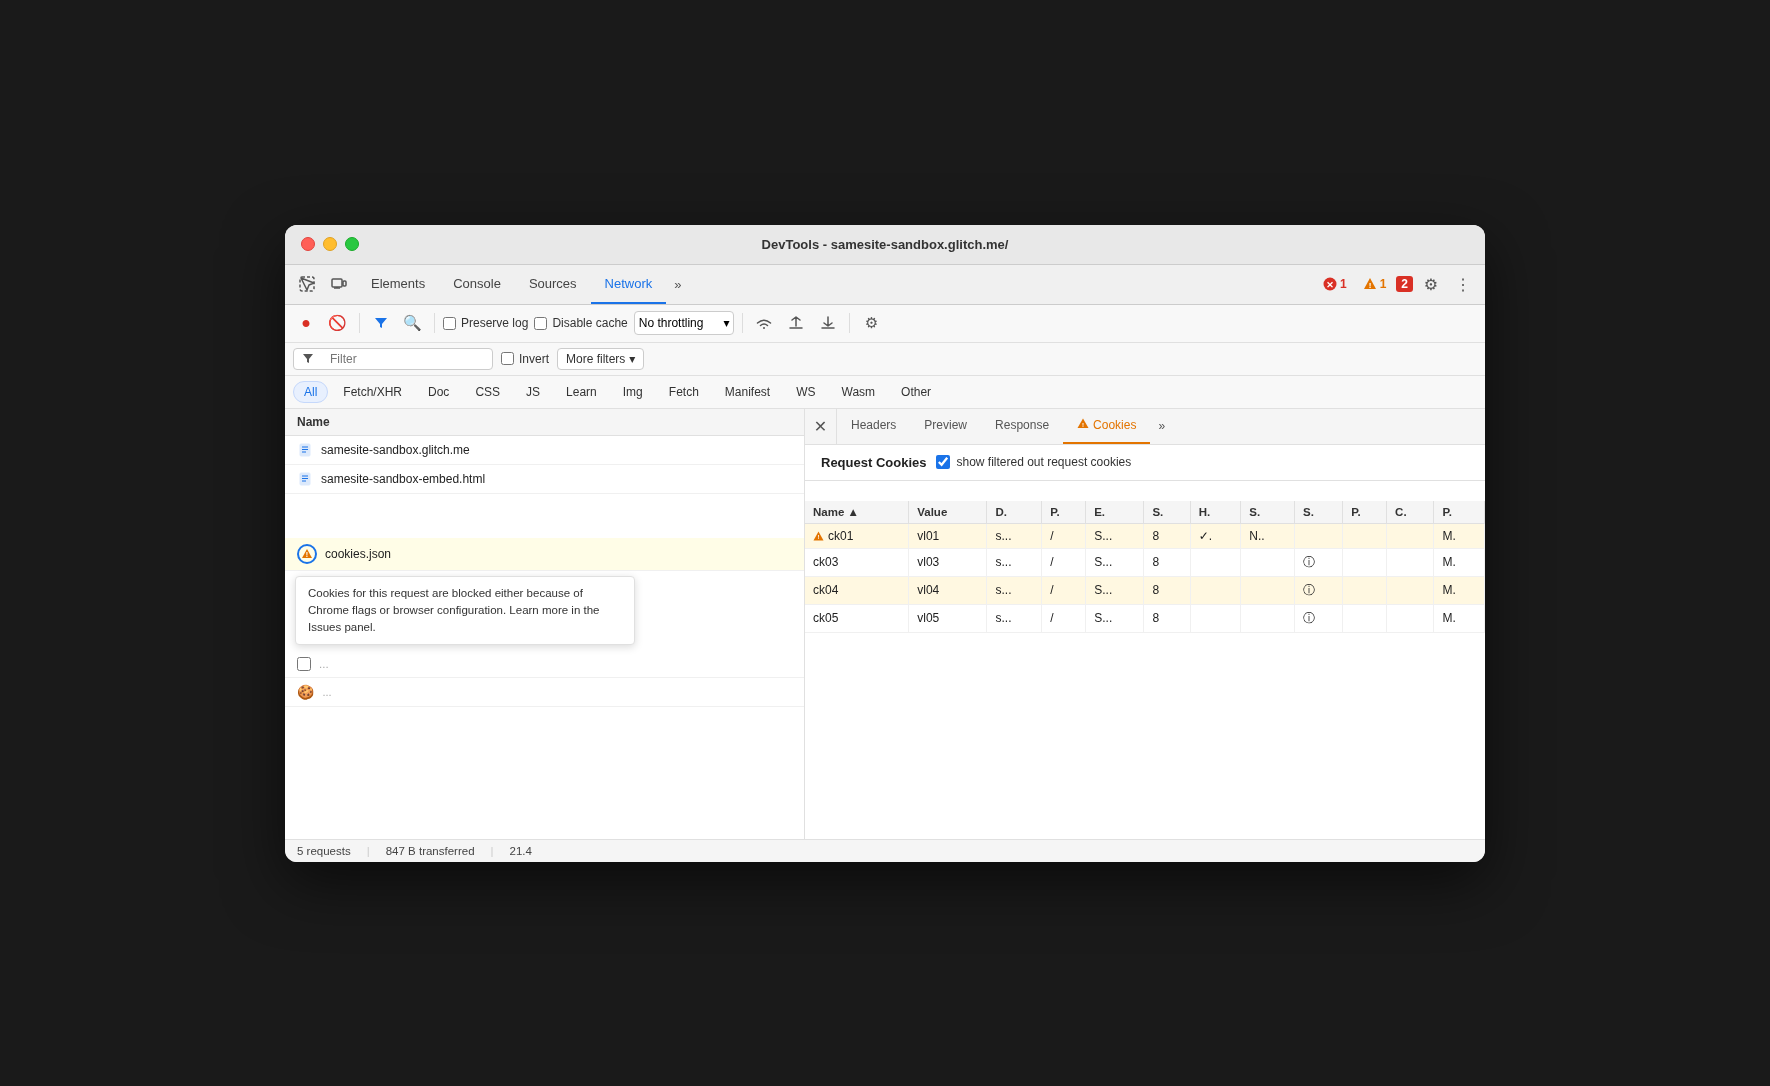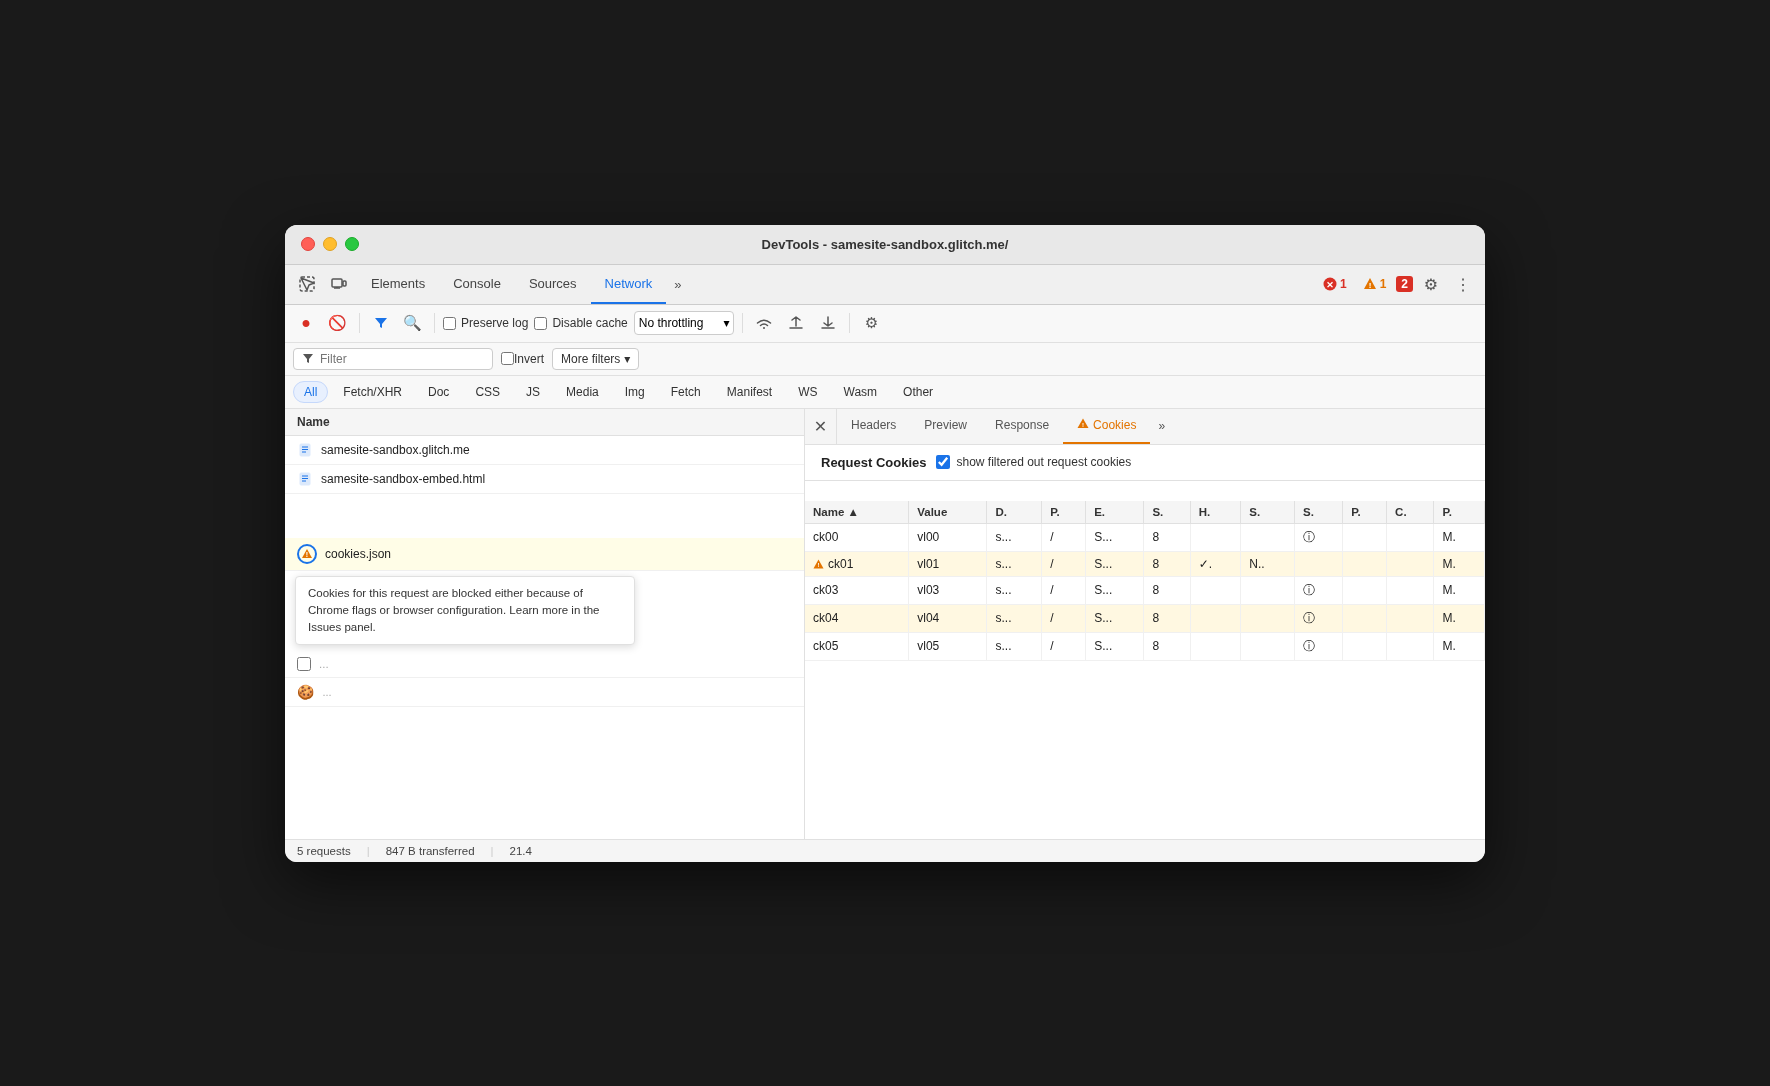--- a/index.html
+++ b/index.html
@@ -184,34 +184,35 @@
       align-items: center;
       gap: 8px;
     }
     .filter-input-wrap {
       display: flex;
       align-items: center;
       background: white;
       border: 1px solid #ccc;
       border-radius: 4px;
       padding: 3px 8px;
-      gap: 6px;
+      gap: 16px;
       min-width: 200px;
     }
     .filter-input-wrap input {
       border: none;
       outline: none;
       font-size: 12px;
       color: #333;
       background: transparent;
       width: 140px;
     }
     .filter-checkbox-label {
       display: flex;
       align-items: center;
+      gap: 5px;
       font-size: 12px;
       color: #333;
       cursor: pointer;
     }
     .more-filters-btn {
       display: flex;
       align-items: center;
       gap: 4px;
       font-size: 12px;
       color: #333;
@@ -573,21 +574,21 @@
       <span>▾</span>
     </div>
   </div>
 
   <div class="type-filter-bar">
     <div class="type-pill active">All</div>
     <div class="type-pill">Fetch/XHR</div>
     <div class="type-pill">Doc</div>
     <div class="type-pill">CSS</div>
     <div class="type-pill">JS</div>
-    <div class="type-pill">Media</div>
+    <div class="type-pill">Learn</div>
     <div class="type-pill">Img</div>
     <div class="type-pill">Fetch</div>
     <div class="type-pill">Manifest</div>
     <div class="type-pill">WS</div>
     <div class="type-pill">Wasm</div>
     <div class="type-pill">Other</div>
   </div>
 
   <div class="main-content">
 
@@ -686,34 +687,20 @@
               <th>S.</th>
               <th>H.</th>
               <th>S.</th>
               <th>S.</th>
               <th>P.</th>
               <th>C.</th>
               <th>P.</th>
             </tr>
           </thead>
           <tbody id="cookie-tbody">
-          <tr>
-    <td>ck00</td>
-    <td>vl00</td>
-    <td>s...</td>
-    <td>/</td>
-    <td>S...</td>
-    <td>8</td>
-    <td></td>
-    <td></td>
-    <td>ⓘ</td>
-    <td></td>
-    <td></td>
-    <td>M.</td>
-  </tr>
               <tr class="highlighted">
     <td>
                   <span class="warn-cell"><svg width="11" height="10" viewBox="0 0 11 10">
                       <path d="M5.5 0.5 L10.5 9.5 L0.5 9.5 Z" fill="#e37400"></path>
                       <text x="5.5" y="8" text-anchor="middle" fill="white" font-size="6" font-weight="bold">!</text>
                     </svg> ck01</span>
                 </td>
     <td>vl01</td>
     <td>s...</td>
     <td>/</td>

